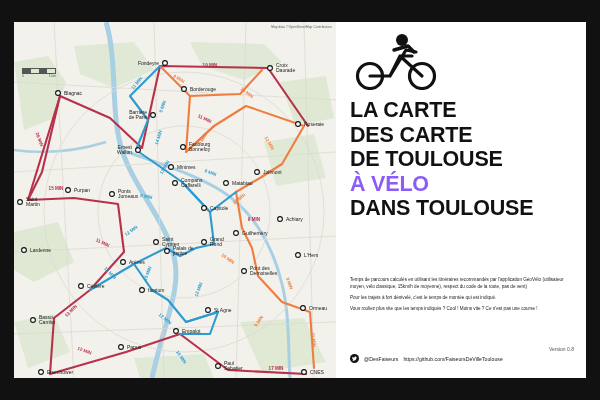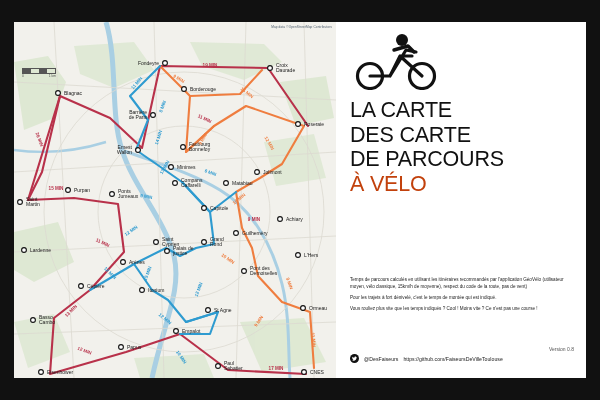--- a/index.html
+++ b/index.html
@@ -33,24 +33,24 @@
   .scalebar .bar i:nth-child(odd){background:#555;}
   .scalebar .lbl{font-size:3.4px;color:#555;display:flex;justify-content:space-between;}
   
   #poster{
     position:absolute;left:336px;top:22px;width:250px;height:356px;
     background:#ffffff;
   }
   #bike-icon{position:absolute;left:18px;top:10px;}
   .title{
     position:absolute;left:14px;top:76px;width:232px;
-    font-weight:normal;font-size:21.5px;line-height:24.5px;
+    font-weight:bold;font-size:21.5px;line-height:24.5px;
     letter-spacing:-.2px;color:#111;
   }
-  .title .accent{color:#c2410c;}
+  .title .accent{color:#8b5cf6;}
   .blurb{
     position:absolute;left:14px;top:255px;width:226px;
     font-size:4.6px;line-height:6.6px;color:#222;
   }
   .blurb p{margin:0 0 4.5px 0;}
   .footer{
     position:absolute;left:14px;bottom:14px;width:226px;
     display:flex;align-items:center;gap:5px;
     font-size:5.2px;color:#222;
   }
@@ -260,22 +260,23 @@
       <circle cx="16" cy="44" r="12.5" fill="none" stroke="#111" stroke-width="3.2"></circle>
       <circle cx="68" cy="44" r="12.5" fill="none" stroke="#111" stroke-width="3.2"></circle>
       <circle cx="48" cy="8" r="6" fill="#111"></circle>
       <path d="M16 44 L36 44 L46 24 L58 24 M46 24 L68 44 M36 44 L52 18 L62 20" fill="none" stroke="#111" stroke-width="3.2" stroke-linecap="round" stroke-linejoin="round"></path>
       <path d="M40 18 L54 14 L60 20" fill="none" stroke="#111" stroke-width="3.4" stroke-linecap="round" stroke-linejoin="round"></path>
     </svg>
 
     <div class="title">
       <div>LA CARTE</div>
       <div>DES CARTE</div>
-      <div>DE PARCOURS</div>
+      <div>DE TOULOUSE</div>
       <div class="accent">À VÉLO</div>
+      <div>DANS TOULOUSE</div>
     </div>
 
     <div class="blurb">
       <p>Temps de parcours calculés en utilisant les itinéraires recommandés par l'application GéoVélo (utilisateur moyen, vélo classique, 15km/h de moyenne), respect du code de la route, pas de vent)</p>
       <p>Pour les trajets à fort dénivelé, c'est le temps de montée qui est indiqué.</p>
       <p>Vous rouliez plus vite que les temps indiqués ? Cool ! Moins vite ? Ce n'est pas une course !</p>
     </div>
 
     <div class="version">Version 0.8</div>
 

